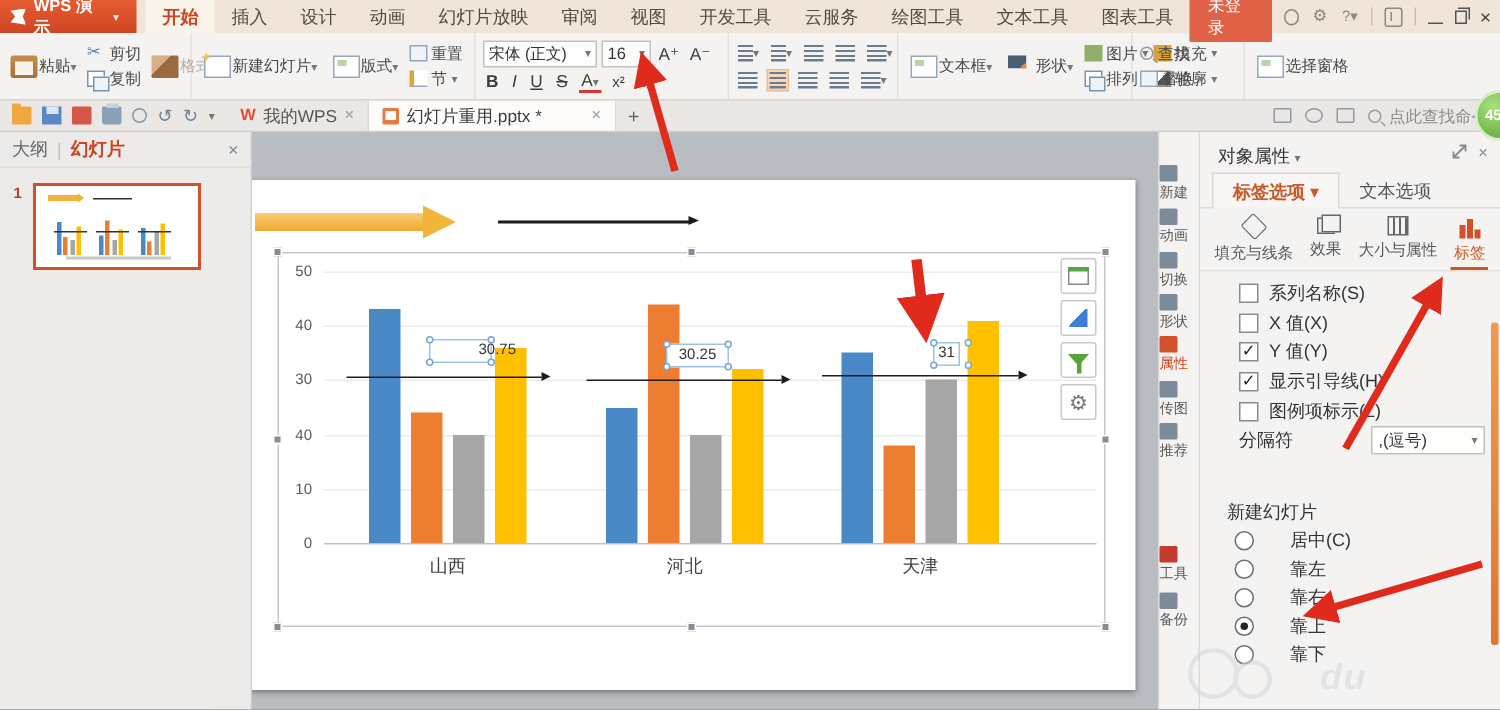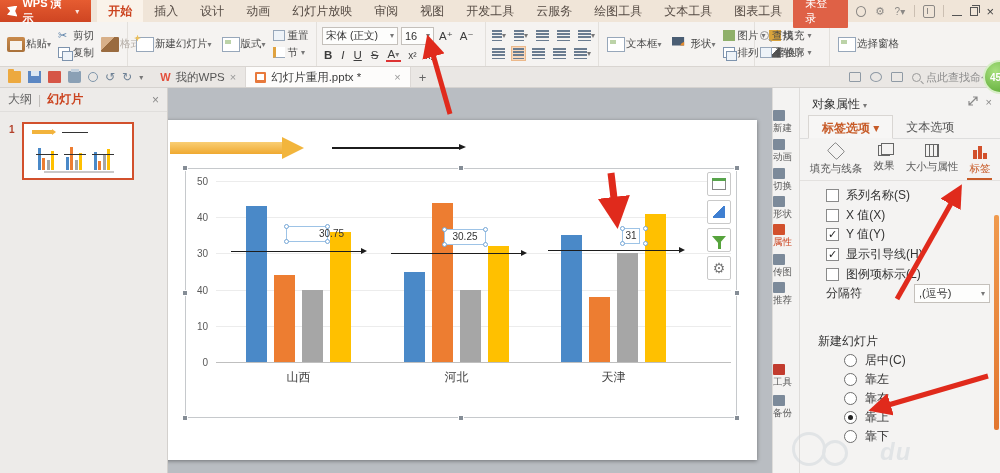--- a/index.html
+++ b/index.html
@@ -170,21 +170,21 @@
   .ppi-grid{border:1.4px solid #666;width:14px;height:13px;margin:1px auto 0;background:repeating-linear-gradient(90deg,transparent 0 3px,#666 3px 4px);}
   .ppi-bars{display:flex;align-items:flex-end;gap:1.5px;justify-content:center;height:16px;}
   .ppi-bars i{width:3.5px;background:#d2502c;display:block;}
   .pp-divider{position:absolute;left:0;top:92px;width:100%;height:1px;background:#e3e1df;}
   .chk-row{position:absolute;left:26px;display:flex;align-items:center;gap:7px;font-size:12px;color:#333;}
   .chk{width:13px;height:13px;border:1px solid #8a8a8a;background:#fff;font-size:11px;line-height:11px;text-align:center;color:#222;}
   .sep-row{position:absolute;left:26px;top:196px;width:164px;display:flex;align-items:center;justify-content:space-between;font-size:12px;color:#333;}
   .sep-dd{width:76px;height:19px;border:1px solid #c4c0bb;background:#fdfdfc;display:flex;align-items:center;justify-content:space-between;padding:0 4px;font-size:11px;}
   .resetbtn{position:absolute;left:28px;top:214px;height:21px;padding:0 9px;border:1px solid #c6c3c0;background:#fdfdfc;font-size:11.5px;color:#333;display:flex;align-items:center;}
   .pos-title{position:absolute;left:18px;top:245px;font-size:12px;color:#333;}
-  .rad-row{position:absolute;left:44px;display:flex;align-items:center;gap:8px;font-size:12px;color:#333;}
+  .rad-row{position:absolute;left:23px;display:flex;align-items:center;gap:24px;font-size:12px;color:#333;}
   .rad{width:13px;height:13px;border:1px solid #6e6e6e;border-radius:50%;background:#fff;position:relative;}
   .rad.on:after{content:"";position:absolute;left:3px;top:3px;width:5px;height:5px;border-radius:50%;background:#222;}
   .pp-scroll{position:absolute;right:1px;top:127px;width:5px;height:215px;background:linear-gradient(#f09a4e,#e2762f);border-radius:2px;}
 
   
   .overlay{position:absolute;left:0;top:0;width:1000px;height:473px;pointer-events:none;z-index:50;}
 
   
   .watermark{position:absolute;left:788px;top:424px;width:212px;height:49px;z-index:45;opacity:.55;pointer-events:none;color:#cdd3d9;overflow:hidden;}
   .wm-circ{position:absolute;border:3px solid #d3d8dd;border-radius:50%;}

